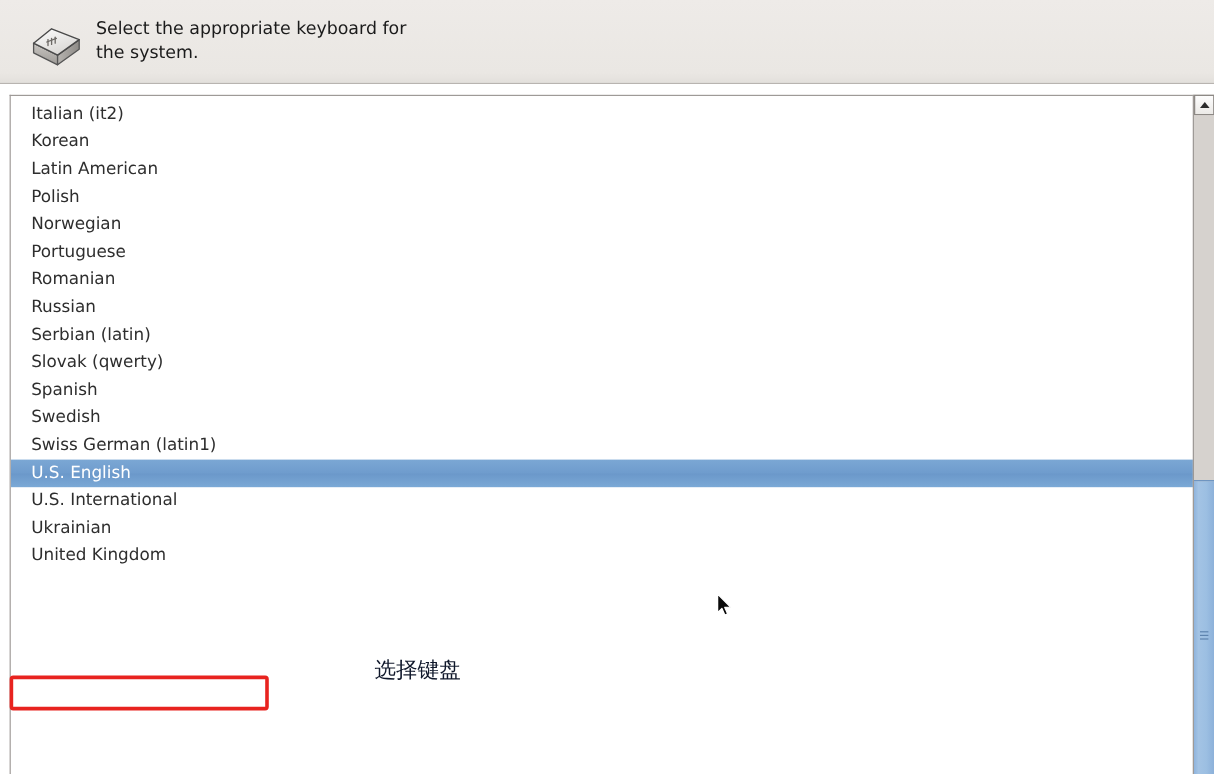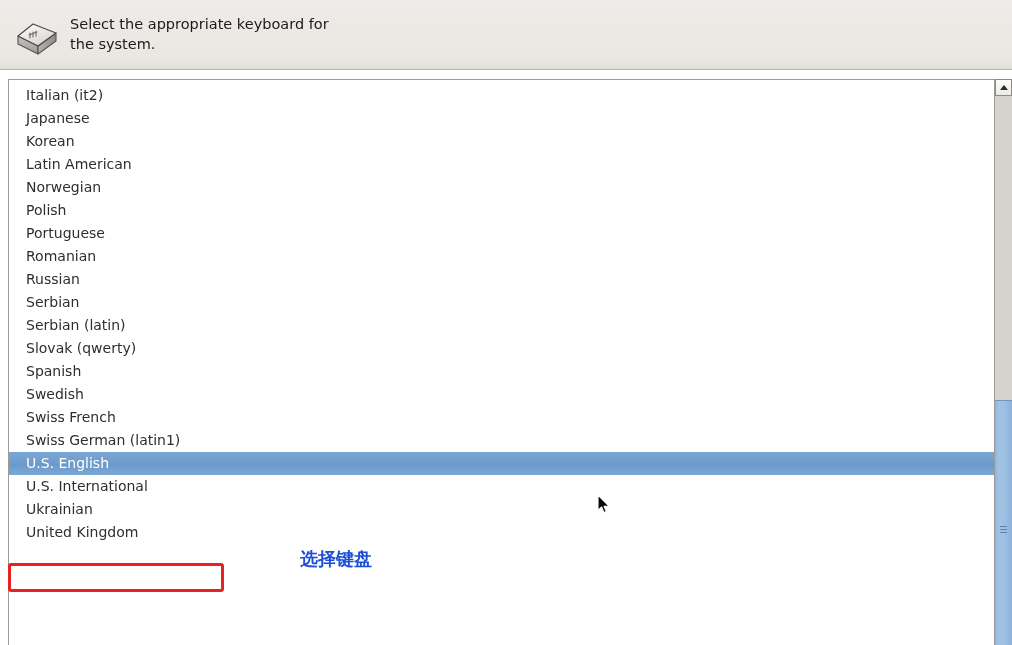--- a/index.html
+++ b/index.html
@@ -17,20 +17,21 @@
 
   
   #header {
     position: absolute;
     left: 0; top: 0;
     width: 1012px;
     height: 70px;
     background: linear-gradient(to bottom, #eeebe8 0%, #eae7e3 88%, #e3e0dc 100%);
     border-bottom: 1px solid #b8b4b0;
     box-sizing: border-box;
+    padding-left: 10px;
   }
   #header-inner {
     display: flex;
     align-items: flex-start;
     padding: 12px 0 0 14px;
   }
   #keycap-icon {
     width: 46px;
     height: 44px;
     flex: 0 0 46px;
@@ -95,28 +96,27 @@
     top: 563px;
     width: 216px;
     height: 29px;
     border: 3px solid #e8231f;
     border-radius: 3px;
     box-sizing: border-box;
     pointer-events: none;
   }
   #annotation-label {
     position: absolute;
-    left: 300px;
+    left: 312px;
     top: 547px;
     font-size: 18px;
     line-height: 24px;
-    color: #1d4ed8;
+    color: #0f172a;
     font-family: "DejaVu Sans", "Liberation Sans", sans-serif;
     white-space: nowrap;
-    font-weight: bold;
   }
 
   
   #scrollbar {
     position: absolute;
     right: 0;
     top: 79px;
     width: 18px;
     height: 566px;
     background: #d7d3cf;
@@ -223,34 +223,31 @@
       <div>Select the appropriate keyboard for</div>
       <div>the system.</div>
     </div>
   </div>
 </div>
 
 <div id="list-panel">
   <div id="list-viewport">
     <div id="list-items">
         <div class="list-row">Italian (it2)</div>
-        <div class="list-row">Japanese</div>
         <div class="list-row">Korean</div>
         <div class="list-row">Latin American</div>
+        <div class="list-row">Polish</div>
         <div class="list-row">Norwegian</div>
-        <div class="list-row">Polish</div>
         <div class="list-row">Portuguese</div>
         <div class="list-row">Romanian</div>
         <div class="list-row">Russian</div>
-        <div class="list-row">Serbian</div>
         <div class="list-row">Serbian (latin)</div>
         <div class="list-row">Slovak (qwerty)</div>
         <div class="list-row">Spanish</div>
         <div class="list-row">Swedish</div>
-        <div class="list-row">Swiss French</div>
         <div class="list-row">Swiss German (latin1)</div>
         <div class="list-row selected">U.S. English</div>
         <div class="list-row">U.S. International</div>
         <div class="list-row">Ukrainian</div>
         <div class="list-row">United Kingdom</div>
       </div>
   </div>
 </div>
 
 <div id="annotation-box"></div>

